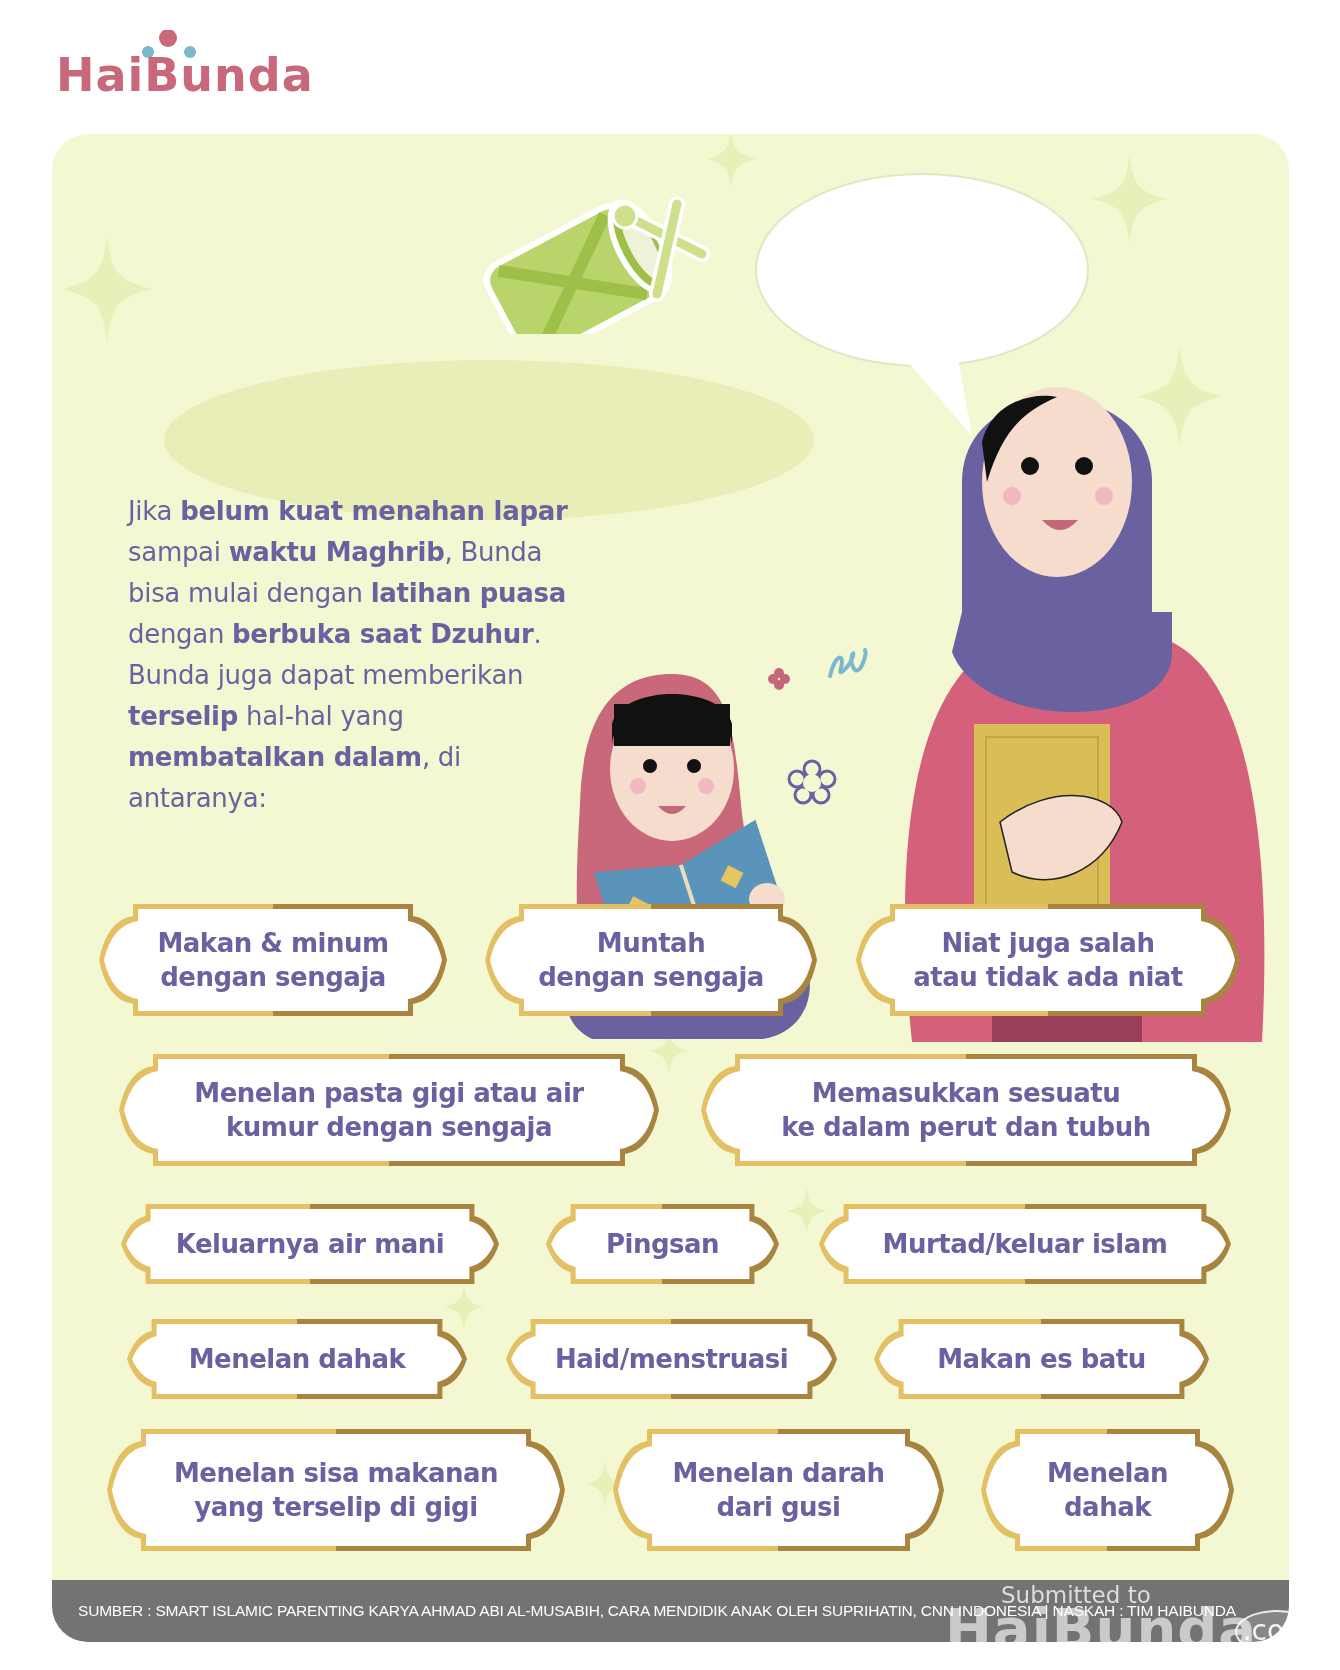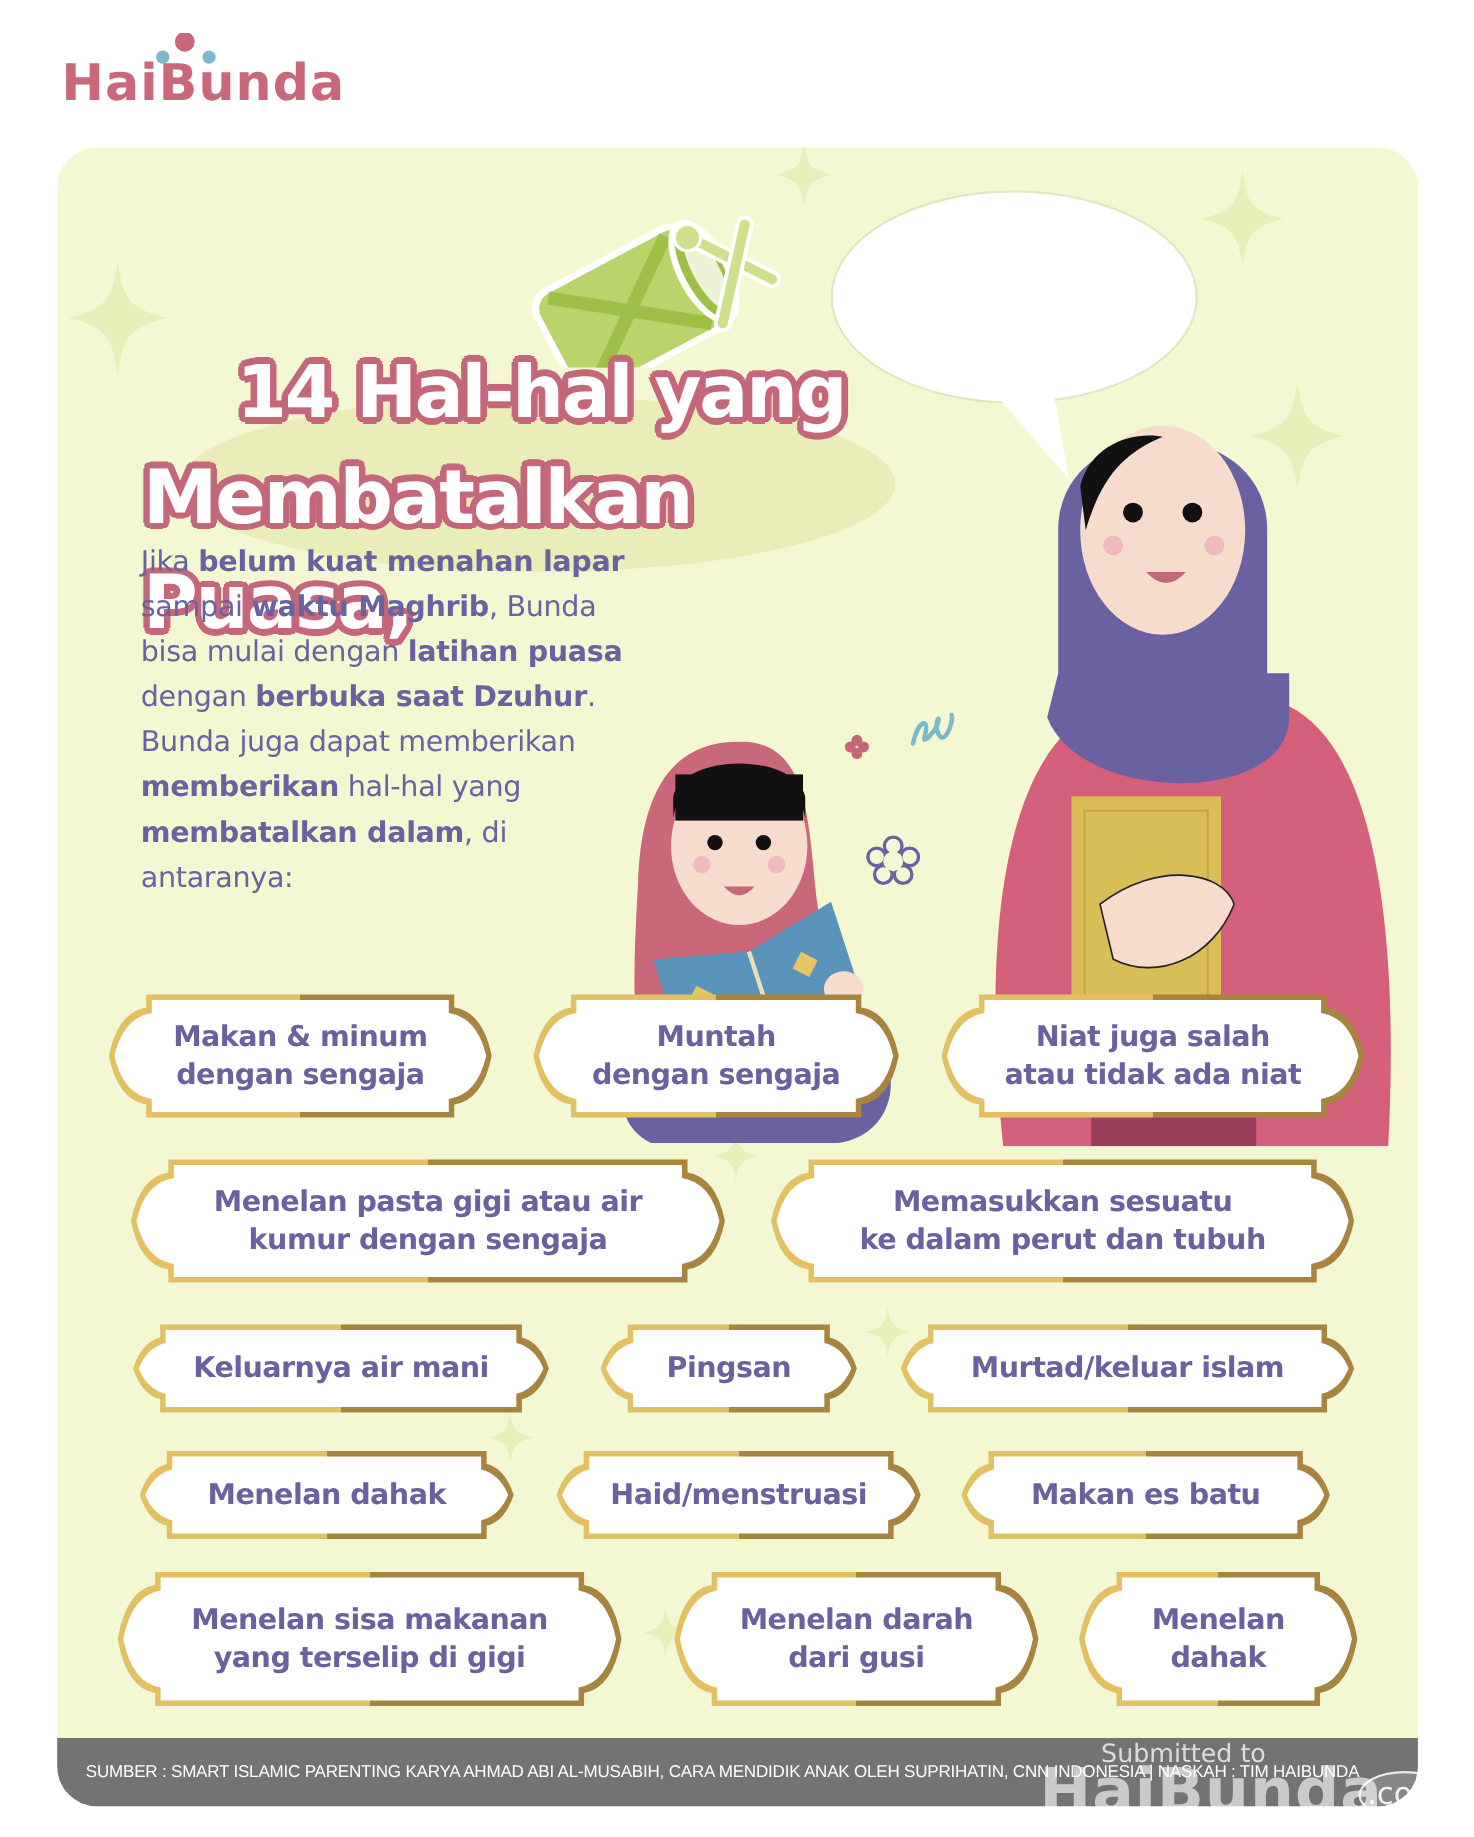--- a/index.html
+++ b/index.html
@@ -137,31 +137,27 @@
       <ellipse cx="196" cy="105" rx="18" ry="46" fill="#9ec048"></ellipse>
       <ellipse cx="198" cy="105" rx="12" ry="38" fill="#eef2d8"></ellipse>
     </g>
     <line x1="180" y1="42" x2="255" y2="80" stroke="#ffffff" stroke-width="16" stroke-linecap="round"></line>
     <line x1="180" y1="42" x2="255" y2="80" stroke="#cfe08a" stroke-width="9" stroke-linecap="round"></line>
     <line x1="230" y1="30" x2="210" y2="120" stroke="#ffffff" stroke-width="16" stroke-linecap="round"></line>
     <line x1="230" y1="30" x2="210" y2="120" stroke="#cfe08a" stroke-width="9" stroke-linecap="round"></line>
     <circle cx="178" cy="42" r="12" fill="#cfe08a" stroke="#fff" stroke-width="3"></circle>
   </svg>
 
-  <div class="title">
-    <span class="l1">14 Hal-hal yang</span>
-    <span class="l2">Membatalkan Puasa,</span>
-  </div>
 
   <svg class="bubble" viewBox="0 0 380 300">
     <ellipse cx="168" cy="104" rx="166" ry="96" fill="#ffffff" stroke="#e2e6c4" stroke-width="2"></ellipse>
     <path d="M140 180 L218 270 L200 170 Z" fill="#ffffff"></path>
   </svg>
 
-  <div class="intro" id="intro"><span>Jika </span><b>belum kuat menahan lapar</b><span> sampai </span><b>waktu Maghrib</b><span>, Bunda bisa mulai dengan </span><b>latihan puasa</b><span> dengan </span><b>berbuka saat Dzuhur</b><span>. Bunda juga dapat memberikan </span><b>memberikan</b><span> hal-hal yang </span><b>membatalkan dalam</b><span>, di antaranya:</span></div>
+  <div class="intro" id="intro"><span>Jika </span><b>belum kuat menahan lapar</b><span> sampai </span><b>waktu Maghrib</b><span>, Bunda bisa mulai dengan </span><b>latihan puasa</b><span> dengan </span><b>berbuka saat Dzuhur</b><span>. Bunda juga dapat memberikan </span><b>terselip</b><span> hal-hal yang </span><b>membatalkan dalam</b><span>, di antaranya:</span></div>
 
   <svg class="illus" style="left:773px;top:510px" width="50" height="40" viewBox="0 0 50 40">
     <path d="M5 32 C10 10 20 8 16 24 C12 36 26 20 28 12 C30 4 22 16 30 26 C36 30 42 10 40 6" stroke="#7ab8cc" stroke-width="4" fill="none" stroke-linecap="round"></path>
   </svg>
   <svg class="illus" style="left:714px;top:532px" width="26" height="26" viewBox="0 0 26 26">
     <path d="M13 2 a5 5 0 0 1 0 10 a5 5 0 0 1 0 -10 M13 14 a5 5 0 0 1 0 10 a5 5 0 0 1 0 -10 M2 13 a5 5 0 0 1 10 0 a5 5 0 0 1 -10 0 M14 13 a5 5 0 0 1 10 0 a5 5 0 0 1 -10 0" fill="#c4677b"></path>
   </svg>
   <svg class="illus" style="left:735px;top:625px" width="50" height="46" viewBox="0 0 50 46">
     <g fill="none" stroke="#6a62a0" stroke-width="3">
       <circle cx="25" cy="10" r="8"></circle>

